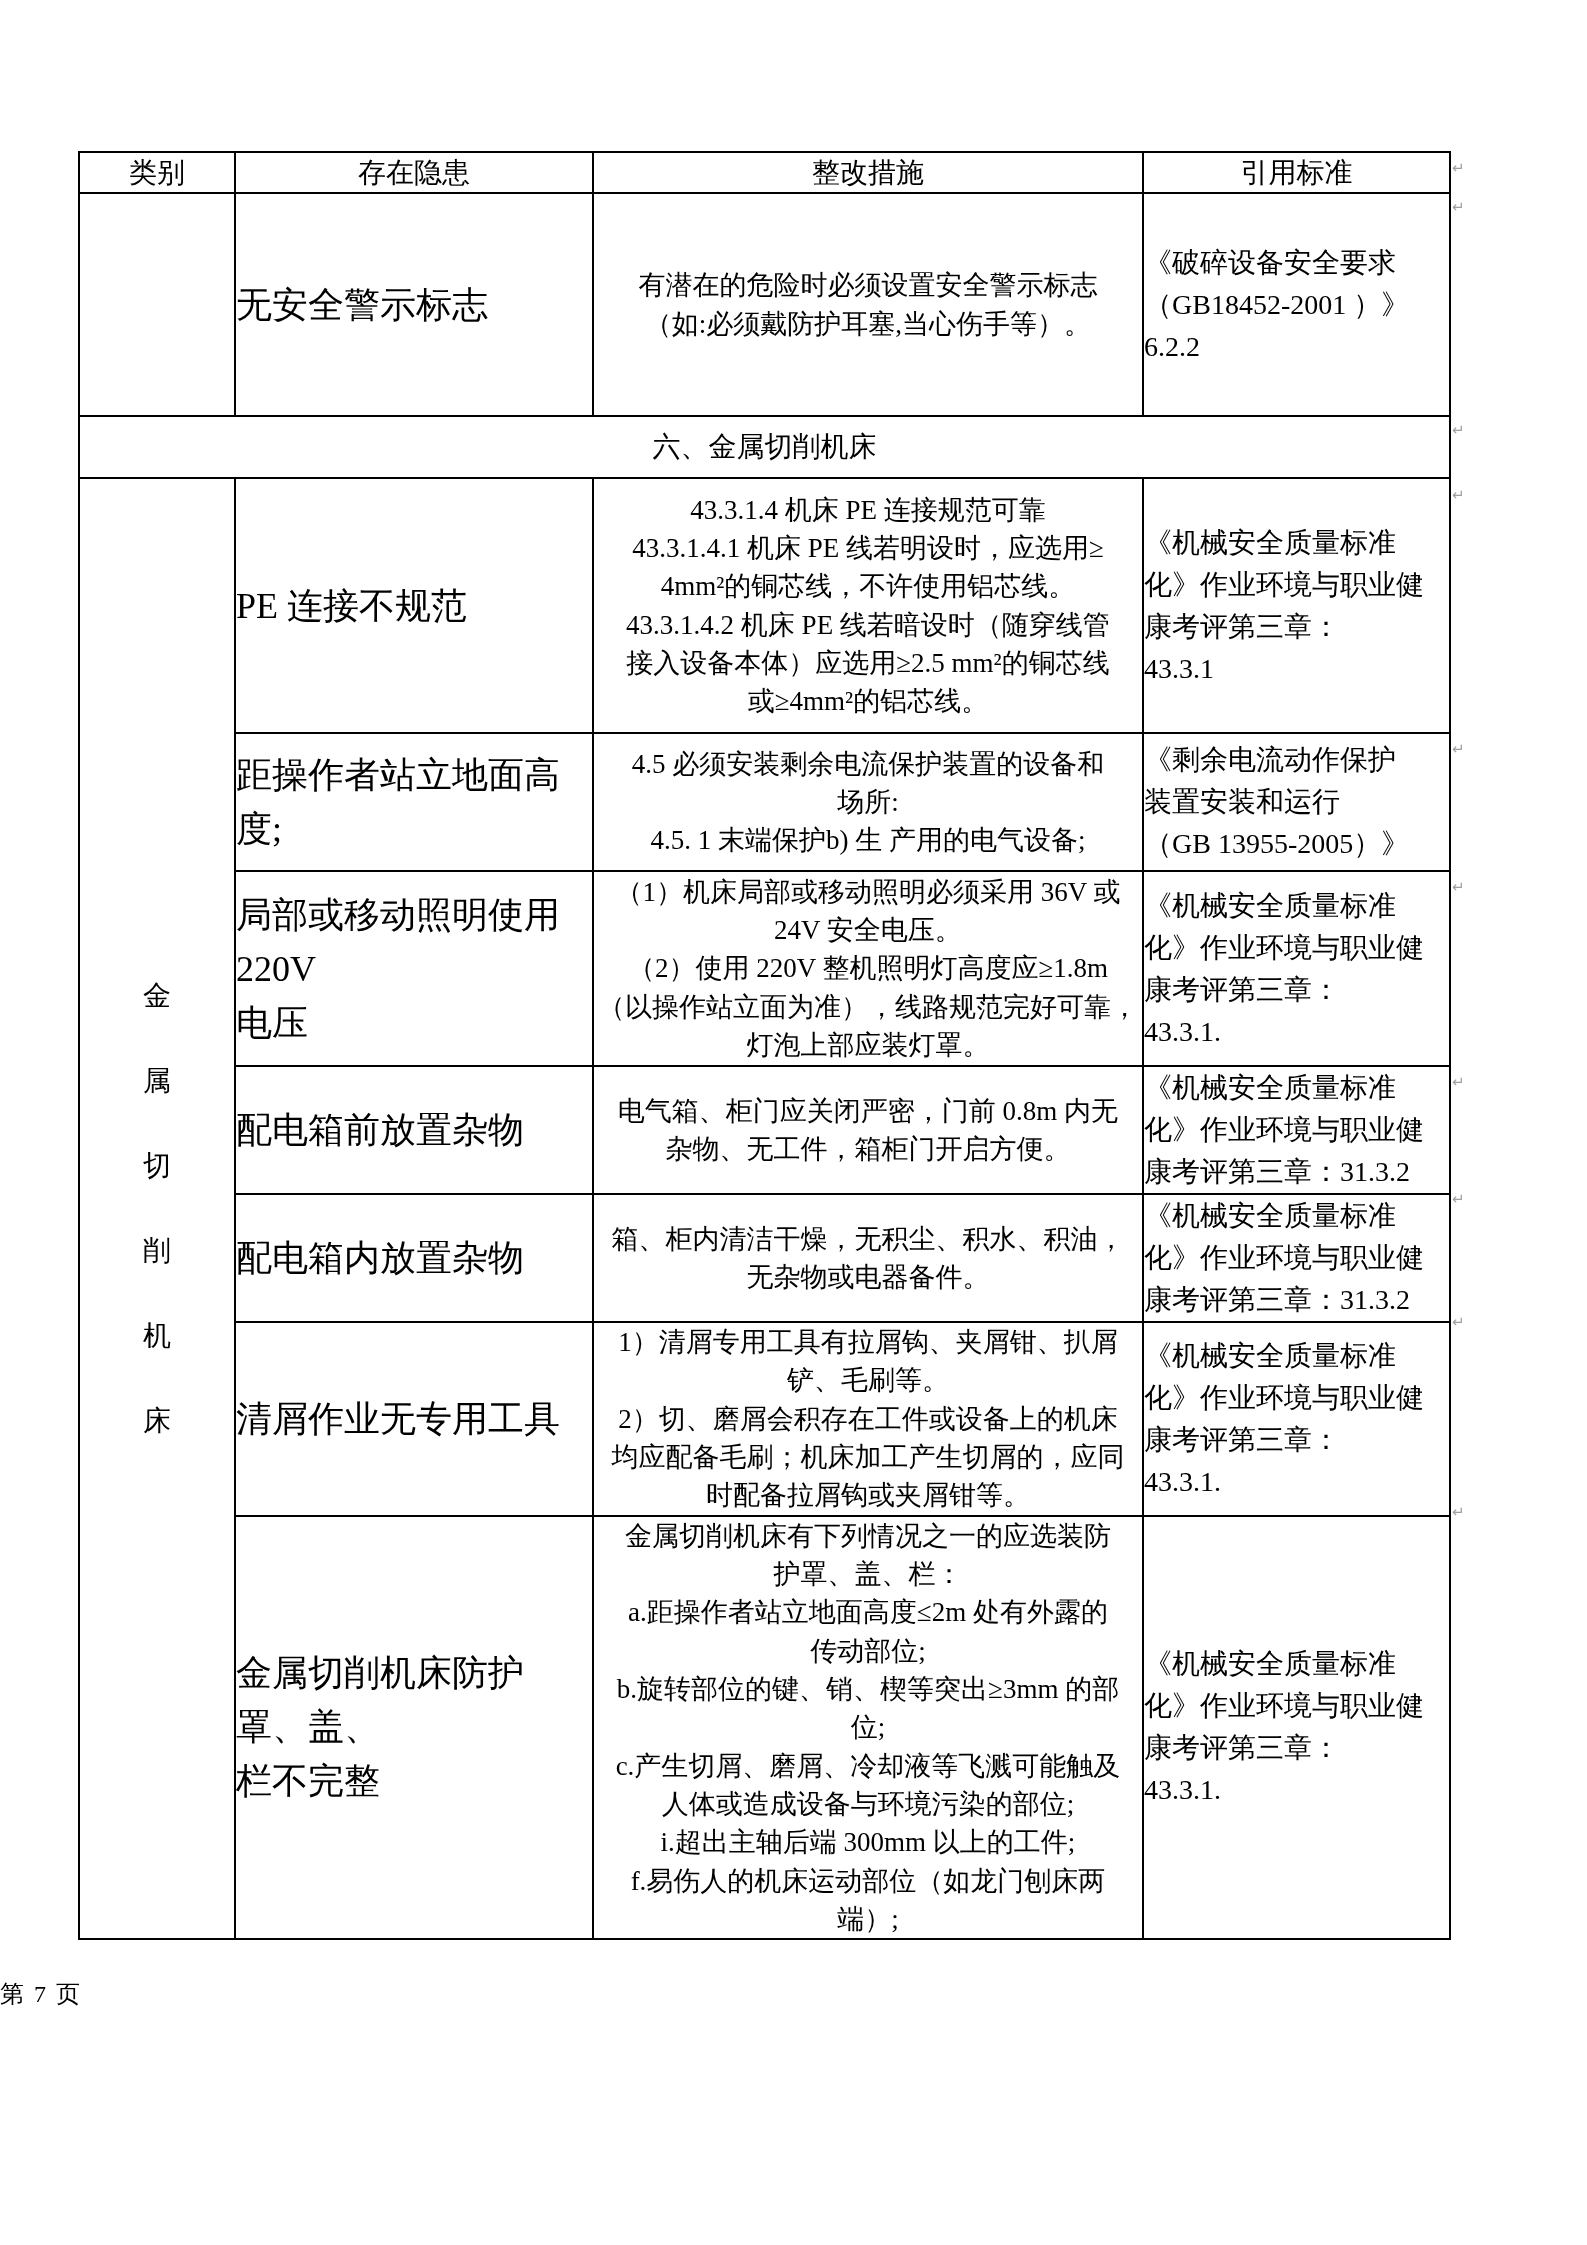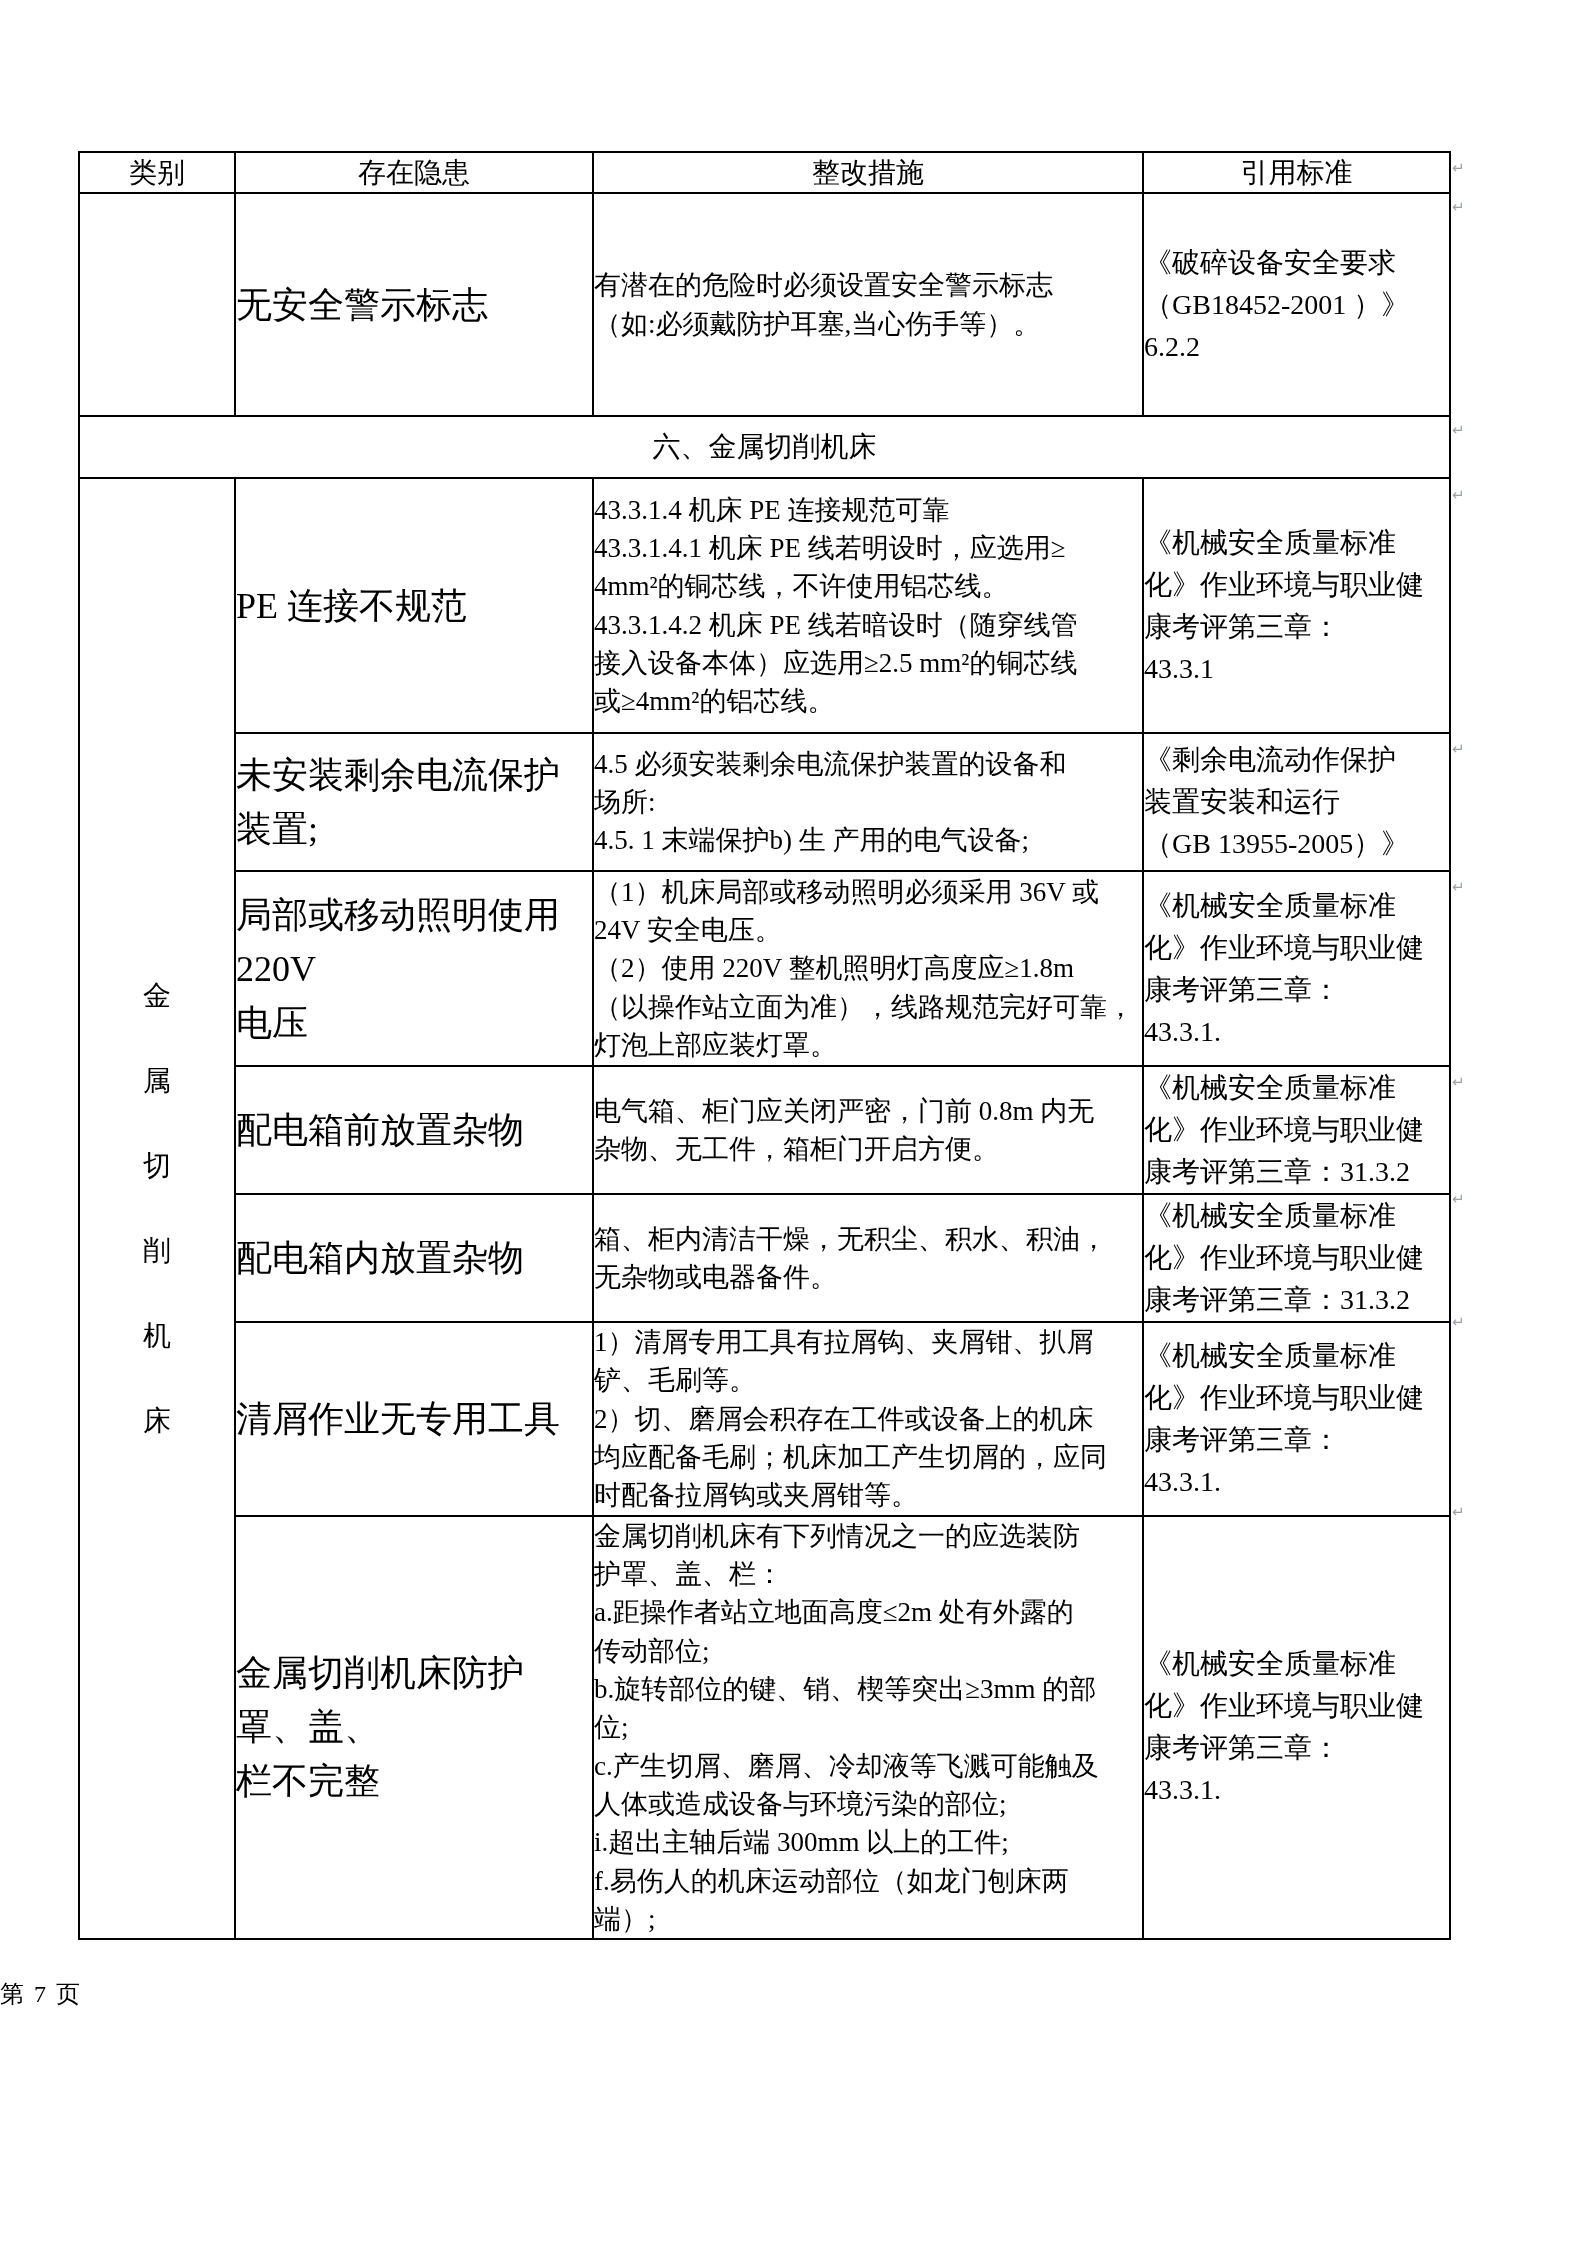--- a/index.html
+++ b/index.html
@@ -57,21 +57,21 @@
     line-height: 1.5;
     padding: 0 6px 0 15px;
     white-space: pre-line;
     text-align: left;
   }
   .measure-cell {
     font-size: 27px;
     line-height: 1.42;
     padding: 6px 4px 6px 12px;
     white-space: pre-line;
-    text-align: left;
+    text-align: center;
   }
   .ref-cell {
     font-size: 28px;
     line-height: 1.5;
     padding: 6px 4px 6px 12px;
     white-space: pre-line;
     text-align: left;
     font-family: Liberation Serif, serif;
   }
   .cat-cell { text-align: center; }
@@ -153,21 +153,21 @@
 43.3.1.4.2 机床 PE 线若暗设时（随穿线管
 接入设备本体）应选用≥2.5 mm²的铜芯线
 或≥4mm²的铝芯线。</td>
       <td class="ref-cell">《机械安全质量标准
 化》作业环境与职业健
 康考评第三章：
 43.3.1</td>
     </tr>
 
     <tr class="rh-3">
-      <td class="hazard-cell">未安装剩余电流保护装置;</td>
+      <td class="hazard-cell">距操作者站立地面高度;</td>
       <td class="measure-cell">4.5 必须安装剩余电流保护装置的设备和
 场所:
 4.5. 1 末端保护b) 生 产用的电气设备;</td>
       <td class="ref-cell">《剩余电流动作保护
 装置安装和运行
 （GB 13955-2005）》</td>
     </tr>
 
     <tr class="rh-4">
       <td class="hazard-cell">局部或移动照明使用 220V

